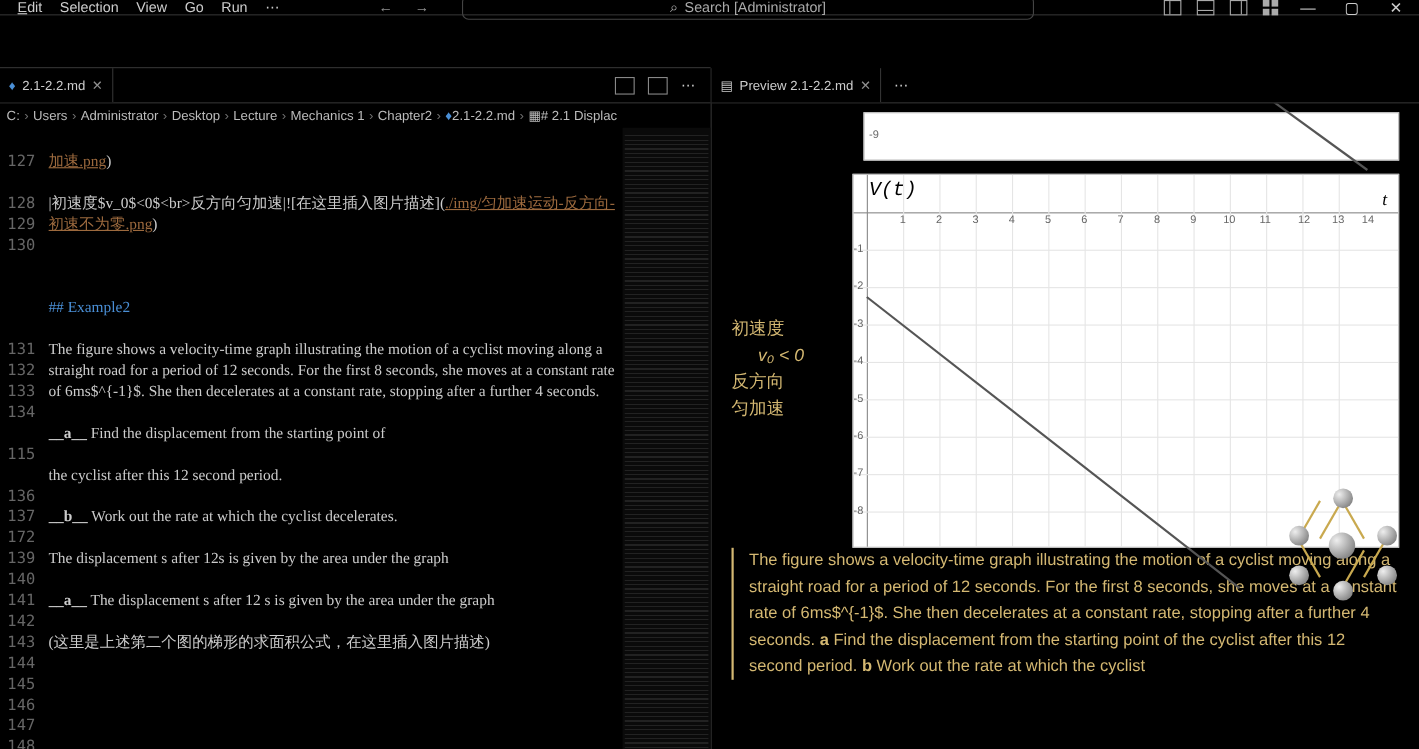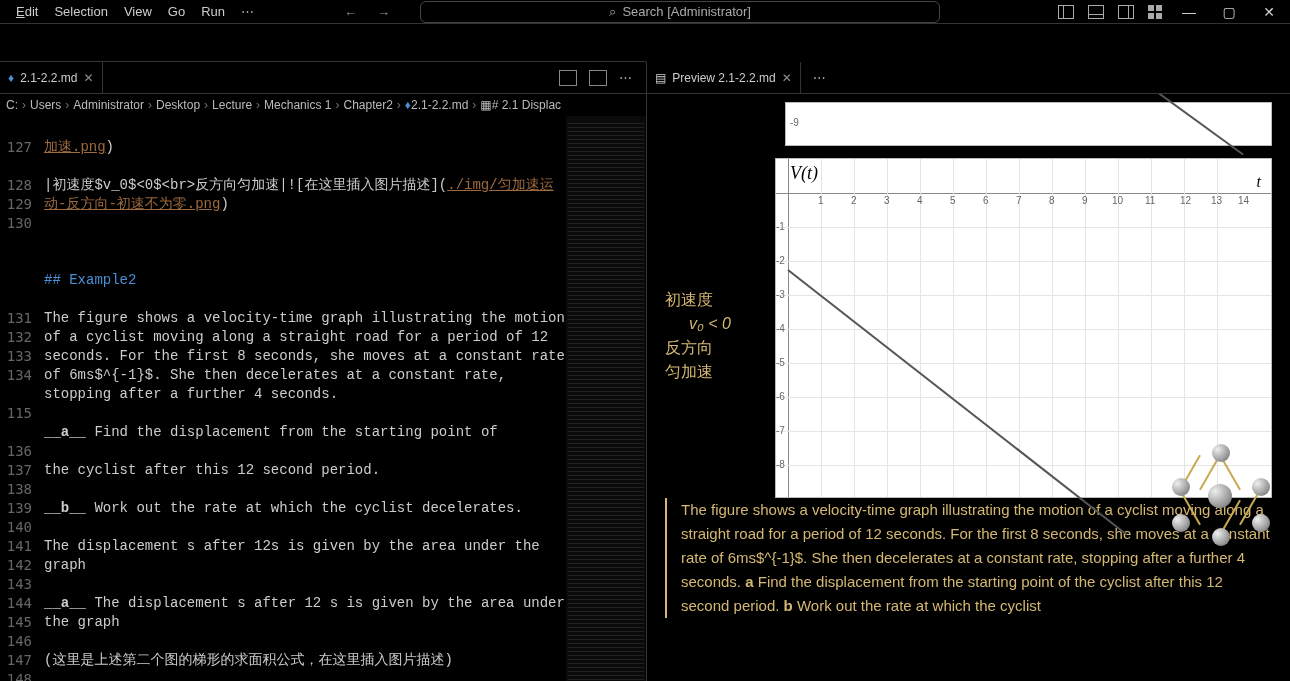--- a/index.html
+++ b/index.html
@@ -7,21 +7,21 @@
   background: #000;
   color: #ccc;
   font-family: "Segoe UI", Arial, sans-serif;
   font-size: 13px;
   width: 1290px;
   height: 681px;
   overflow: hidden;
   position: relative;
 }
 .menubar {
-  height: 24px;
+  height: 14px;
   display: flex;
   align-items: center;
   padding: 0 8px;
   border-bottom: 1px solid #333;
 }
 .menu-item {
   padding: 4px 8px;
   cursor: pointer;
 }
 .menu-item u { text-decoration: underline; }
@@ -118,21 +118,21 @@
   text-align: right;
   padding-right: 12px;
   color: #666;
   font-family: Consolas, monospace;
   font-size: 14px;
   line-height: 19px;
   padding-top: 3px;
 }
 .code {
   flex: 1;
-  font-family: Liberation Mono, monospace;
+  font-family: Liberation Serif, serif;
   font-size: 14px;
   line-height: 19px;
   padding-top: 3px;
   white-space: pre-wrap;
   overflow: hidden;
 }
 .code .hd { color: #4a8fd6; }
 .code .bold-mark { color: #ccc; font-weight: bold; }
 .code .link { color: #9d6a3e; text-decoration: underline; }
 .minimap {
@@ -173,21 +173,21 @@
 }
 .chart-main {
   flex: 1;
   height: 340px;
   background: #fff;
   border: 1px solid #bbb;
   position: relative;
 }
 .vlabel {
   position: absolute; top: 4px; left: 14px; color: #000;
-  font-style: italic; font-family: Liberation Serif, serif; font-size: 18px;
+  font-style: italic; font-family: Liberation Mono, monospace; font-size: 18px;
 }
 .tlabel {
   position: absolute; top: 14px; right: 10px; color: #000;
   font-style: italic; font-family: "Times New Roman", serif; font-size: 16px;
 }
 .gridline-h { position: absolute; left: 0; right: 0; height: 1px; background: #e5e5e5; }
 .gridline-v { position: absolute; top: 0; bottom: 0; width: 1px; background: #e5e5e5; }
 .axis-h { position: absolute; left: 0; right: 0; top: 34px; height: 1px; background: #888; }
 .axis-v { position: absolute; top: 0; bottom: 0; left: 12px; width: 1px; background: #888; }
 .tick-lbl { position: absolute; font-size: 10px; color: #666; }
@@ -326,21 +326,21 @@
           <div>&nbsp;</div>
         <div>131</div>
         <div>132</div>
         <div>133</div>
         <div>134</div>
         <div>&nbsp;</div>
         <div>115</div>
         <div>&nbsp;</div>
         <div>136</div>
         <div>137</div>
-        <div>138</div>
+        <div>172</div>
         <div>139</div>
         <div>140</div>
         <div>141</div>
         <div>142</div>
         <div>143</div>
         <div>144</div>
         <div>145</div>
         <div>146</div>
         <div>147</div>
         <div>148</div>

